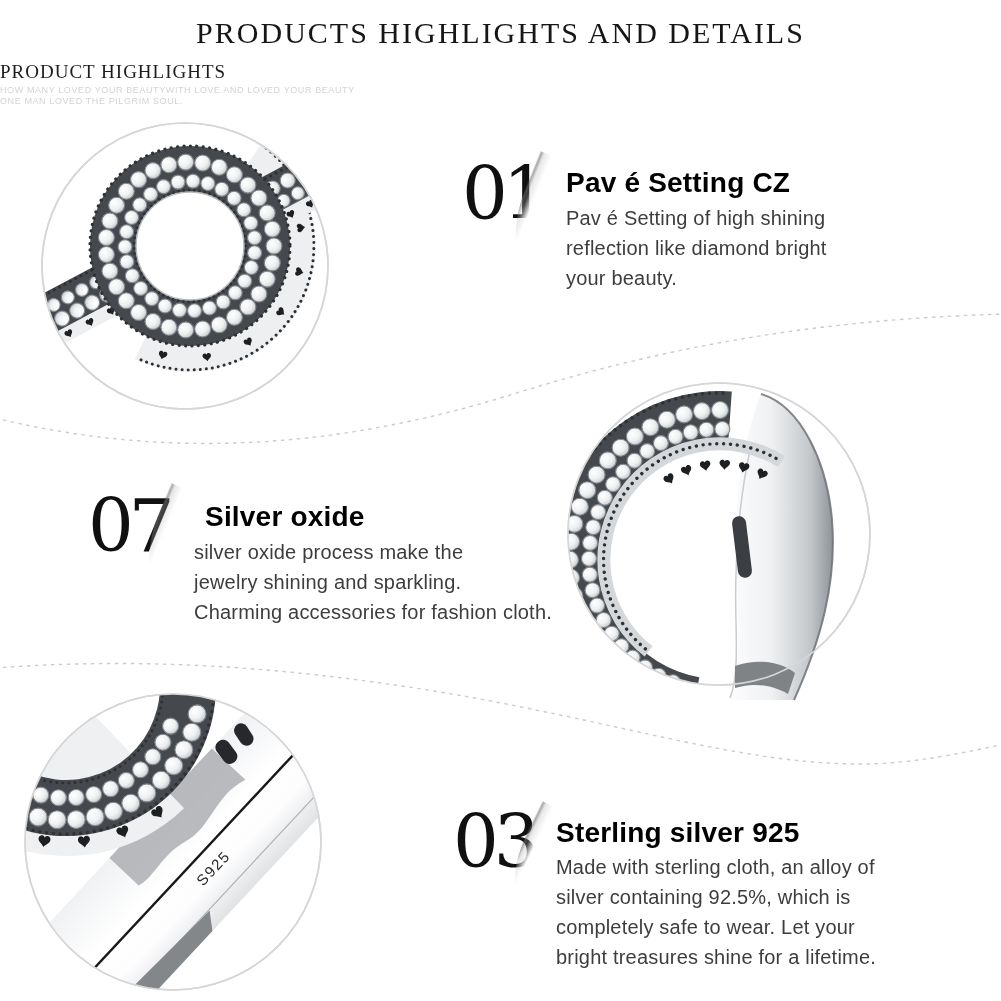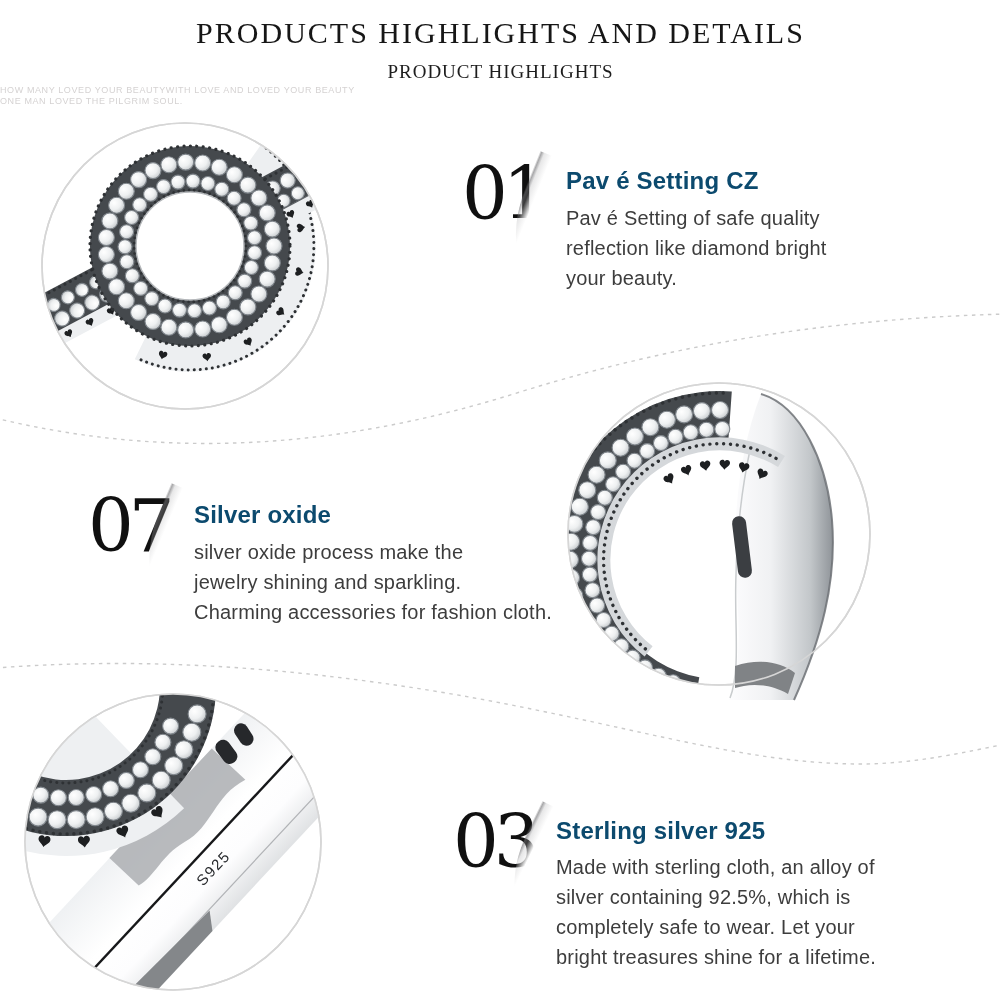--- a/index.html
+++ b/index.html
@@ -1,30 +1,30 @@
 <!DOCTYPE html>
 <html><head>
 <meta charset="utf-8">
 <style>
   html,body{margin:0;padding:0;background:#ffffff;}
   .page{position:relative;width:1001px;height:1001px;background:#ffffff;overflow:hidden;
         font-family:"Liberation Sans",sans-serif;}
   .h1{position:absolute;top:16px;left:0;right:0;text-align:center;
       font-family:"Liberation Serif",serif;font-size:30px;letter-spacing:2px;color:#161616;}
-  .h2{position:absolute;top:61px;left:0;right:0;text-align:center;
+  .h2{position:absolute;top:61px;left:0;right:0;
       font-family:"Liberation Serif",serif;font-size:19px;letter-spacing:1px;color:#1d1d1d;}
   .tag{position:absolute;left:0;right:0;text-align:left;font-size:9px;
        letter-spacing:.6px;color:#d5d2d2;}
   .num{position:absolute;font-family:"DejaVu Serif",serif;font-size:72px;line-height:1;
        color:#101010;letter-spacing:-5px;z-index:2;}
   .fold{position:absolute;width:54px;z-index:3;transform-origin:top left;
         background:linear-gradient(90deg, rgba(125,125,127,0) 0px, rgba(110,110,113,0.6) 2px,
                    rgba(170,170,172,0.28) 5px, #ffffff 13px, #ffffff 100%);
         border-bottom-left-radius:40px 80px;}
-  .sec-title{position:absolute;font-size:24px;font-weight:bold;color:#0c4a6e;z-index:4;
+  .sec-title{position:absolute;font-size:28px;font-weight:bold;color:#000000;z-index:4;
              letter-spacing:.2px;white-space:nowrap;text-align:center;}
   .sec-para{position:absolute;font-size:20px;line-height:30px;color:#3d3d3d;z-index:4;
             letter-spacing:.2px;}
   .sec-para div{white-space:nowrap;}
   svg.art{position:absolute;z-index:2;}
   #curves{position:absolute;left:0;top:0;z-index:1;}
 </style>
 </head>
 <body>
 
@@ -313,30 +313,30 @@
         <circle cx="40.8" cy="115.1" r="8" fill="url(#stG)" stroke="#7f858b" stroke-width="1.1"></circle>
       </g>
     <circle cx="173" cy="162" r="148" fill="none" stroke="#d6d6d6" stroke-width="1.6"></circle>
   </svg>
 
   <div>
     <div class="num" style="left:462px;top:158px">01</div>
     <div class="fold" style="left:540px;top:151px;height:116px;transform:rotate(22deg)"></div>
     <div class="sec-title" style="left:566px;top:167px">Pav é Setting CZ</div>
     <div class="sec-para" style="left:566px;top:203px;width:360px">
-      <div>Pav é Setting of safe quality</div>
+      <div>Pav é Setting of high shining</div>
       <div>reflection like diamond bright</div>
       <div>your beauty.</div>
     </div>
   </div>
 
   <div>
     <div class="num" style="left:88px;top:490px">07</div>
     <div class="fold" style="left:171px;top:483px;height:106px;transform:rotate(23deg)"></div>
-    <div class="sec-title" style="left:194px;top:501px">Silver oxide</div>
+    <div class="sec-title" style="left:205px;top:501px">Silver oxide</div>
     <div class="sec-para" style="left:194px;top:537px;width:410px">
       <div>silver oxide process make the</div>
       <div>jewelry shining and sparkling.</div>
       <div>Charming accessories for fashion cloth.</div>
     </div>
   </div>
 
   <div>
     <div class="num" style="left:453px;top:806px">03</div>
     <div class="fold" style="left:542px;top:801px;height:110px;transform:rotate(26deg)"></div>

